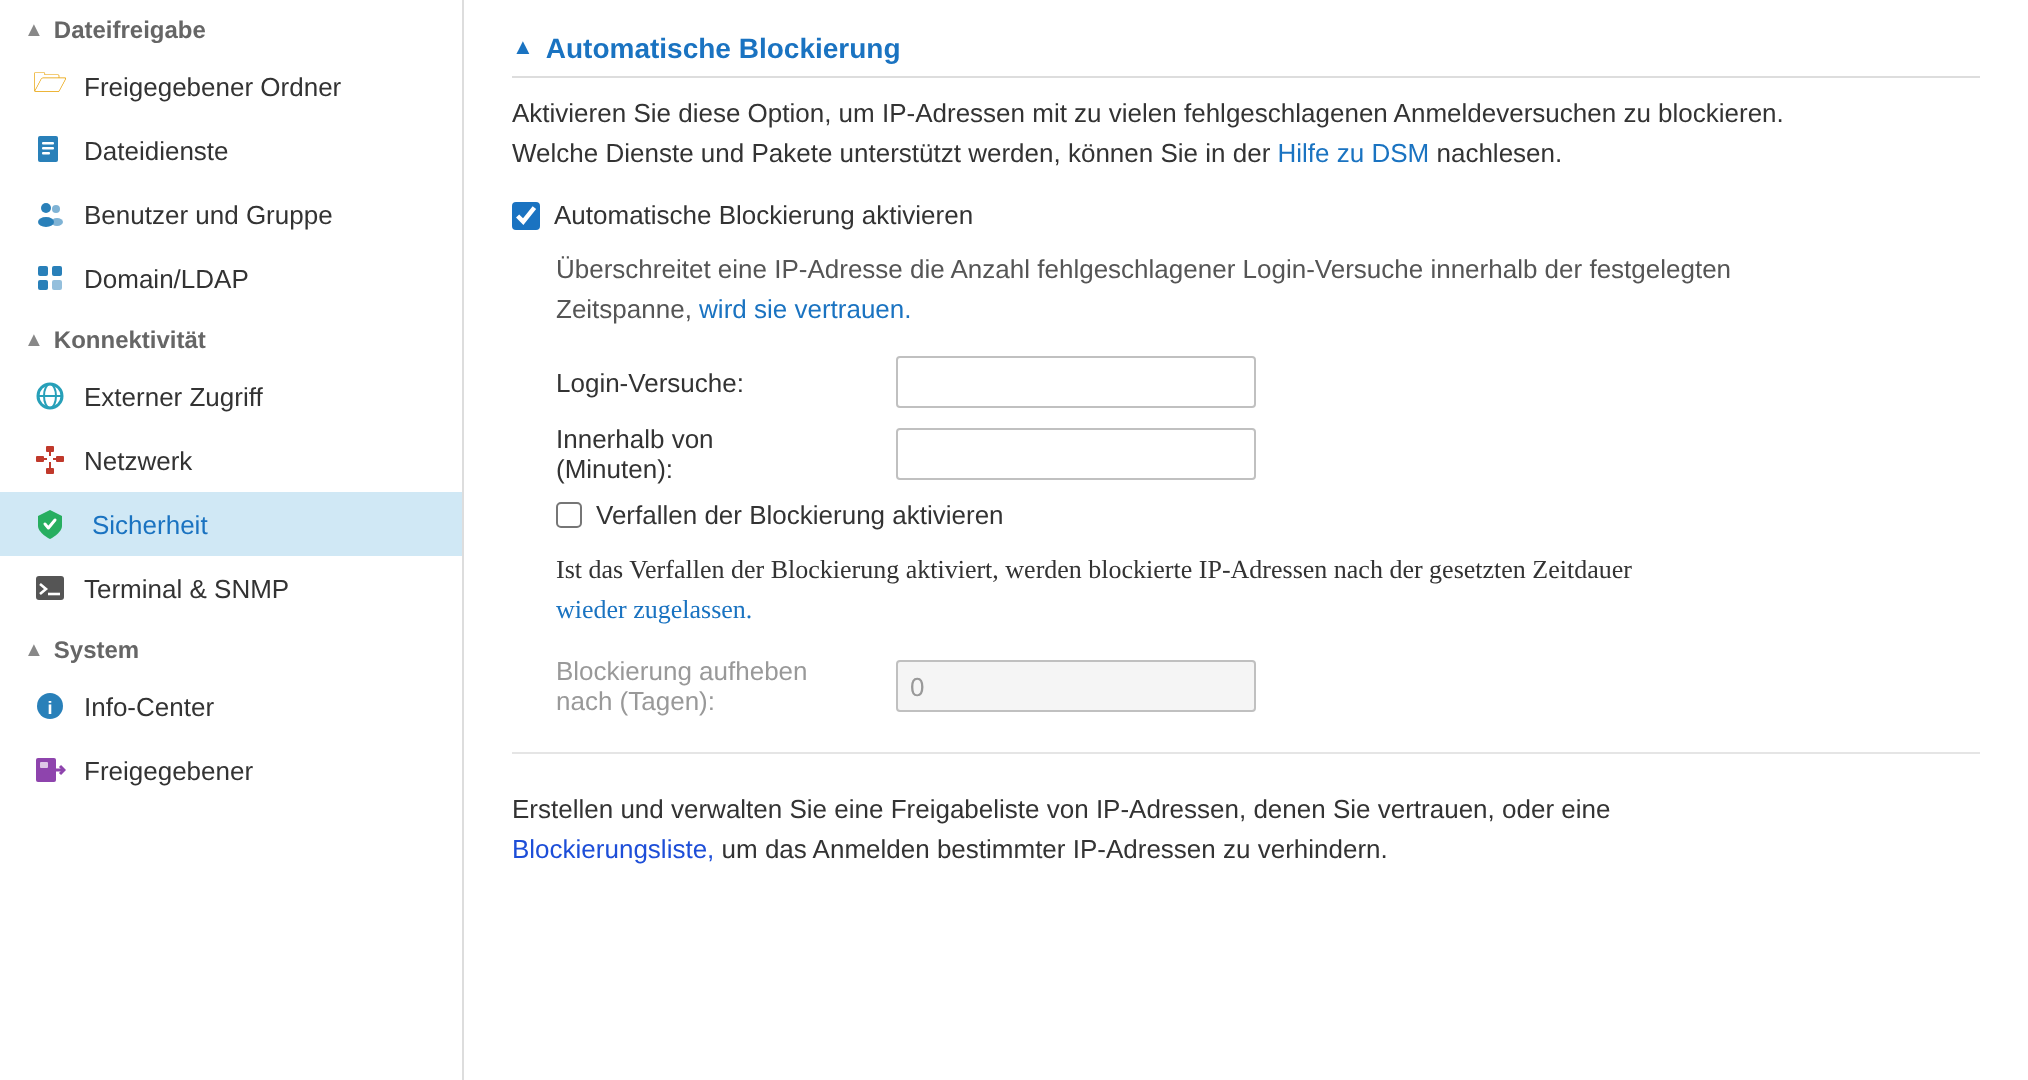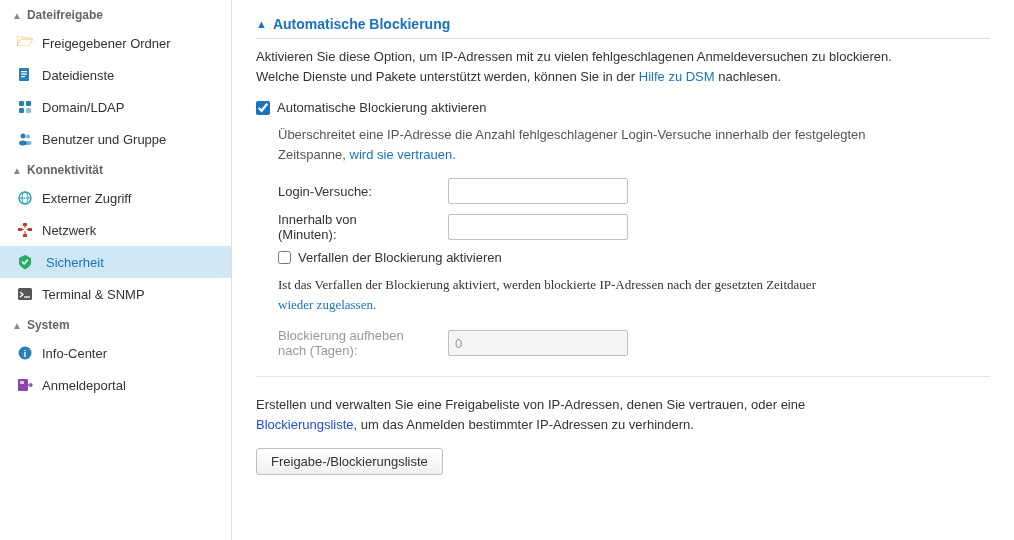--- a/index.html
+++ b/index.html
@@ -227,40 +227,40 @@
       <svg width="16" height="16" viewBox="0 0 16 16">
           <rect x="2" y="1" width="10" height="13" rx="1" fill="#2980b9"></rect>
           <rect x="4" y="4" width="6" height="1.2" rx="0.5" fill="#fff"></rect>
           <rect x="4" y="6.5" width="6" height="1.2" rx="0.5" fill="#fff"></rect>
           <rect x="4" y="9" width="4" height="1.2" rx="0.5" fill="#fff"></rect>
         </svg>
     </span>
     <span>Dateidienste</span>
   </div>
   <div class="sidebar-item">
+    <span class="icon icon-user">
+      <svg width="16" height="16" viewBox="0 0 16 16">
+          <circle cx="6" cy="5" r="2.5" fill="#2980b9"></circle>
+          <ellipse cx="6" cy="12" rx="4" ry="2.5" fill="#2980b9"></ellipse>
+          <circle cx="11" cy="5.5" r="2" fill="#2980b9" opacity="0.6"></circle>
+          <ellipse cx="11.5" cy="12" rx="3" ry="2" fill="#2980b9" opacity="0.6"></ellipse>
+        </svg>
+    </span>
+    <span>Benutzer und Gruppe</span>
+  </div>
+  <div class="sidebar-item">
     <span class="icon icon-domain">
       <svg width="16" height="16" viewBox="0 0 16 16">
           <rect x="2" y="2" width="5" height="5" rx="1" fill="#2980b9"></rect>
           <rect x="9" y="2" width="5" height="5" rx="1" fill="#2980b9"></rect>
           <rect x="2" y="9" width="5" height="5" rx="1" fill="#2980b9"></rect>
           <rect x="9" y="9" width="5" height="5" rx="1" fill="#2980b9" opacity="0.5"></rect>
         </svg>
     </span>
     <span>Domain/LDAP</span>
-  </div>
-  <div class="sidebar-item">
-    <span class="icon icon-user">
-      <svg width="16" height="16" viewBox="0 0 16 16">
-          <circle cx="6" cy="5" r="2.5" fill="#2980b9"></circle>
-          <ellipse cx="6" cy="12" rx="4" ry="2.5" fill="#2980b9"></ellipse>
-          <circle cx="11" cy="5.5" r="2" fill="#2980b9" opacity="0.6"></circle>
-          <ellipse cx="11.5" cy="12" rx="3" ry="2" fill="#2980b9" opacity="0.6"></ellipse>
-        </svg>
-    </span>
-    <span>Benutzer und Gruppe</span>
   </div>
 
   <div class="sidebar-section-header">
     <span class="chevron">▲</span>
     <span>Konnektivität</span>
   </div>
   <div class="sidebar-item">
     <span class="icon icon-external">
       <svg width="16" height="16" viewBox="0 0 16 16">
           <circle cx="8" cy="8" r="6" fill="none" stroke="#27a0b9" stroke-width="1.5"></circle>
@@ -320,21 +320,21 @@
   </div>
   <div class="sidebar-item">
     <span class="icon icon-login">
       <svg width="16" height="16" viewBox="0 0 16 16">
           <rect x="1" y="2" width="10" height="12" rx="1" fill="#8e44ad"></rect>
           <rect x="3" y="4" width="4" height="3" rx="0.5" fill="#fff" opacity="0.7"></rect>
           <line x1="11" y1="8" x2="15" y2="8" stroke="#8e44ad" stroke-width="1.5"></line>
           <polyline points="13,6 15,8 13,10" fill="none" stroke="#8e44ad" stroke-width="1.5"></polyline>
         </svg>
     </span>
-    <span>Anmeldeportal</span>
+    <span>Freigegebener</span>
   </div>
 </nav>
 
 <main class="main">
   <div class="content-area">
     
     <div class="content-section-header">
       <span class="chevron-icon">▲</span>
       <span>Automatische Blockierung</span>
     </div>
@@ -389,15 +389,14 @@
 
     <div class="divider-section"></div>
 
     
     <p class="allowlist-description">
       <span>Erstellen und verwalten Sie eine Freigabeliste von IP-Adressen, denen Sie vertrauen, oder eine</span><br>
       <span class="link">Blockierungsliste,</span><span> </span><span>um das Anmelden bestimmter IP-Adressen zu verhindern.</span>
     </p>
 
     
-    <button class="btn">Freigabe-/Blockierungsliste</button>
   </div>
 </main>
 
 </body></html>

